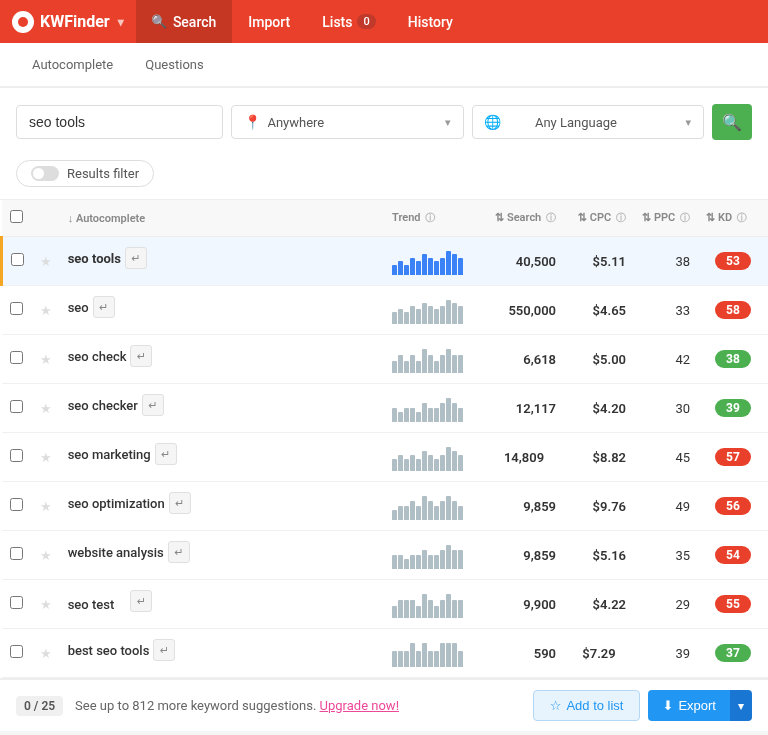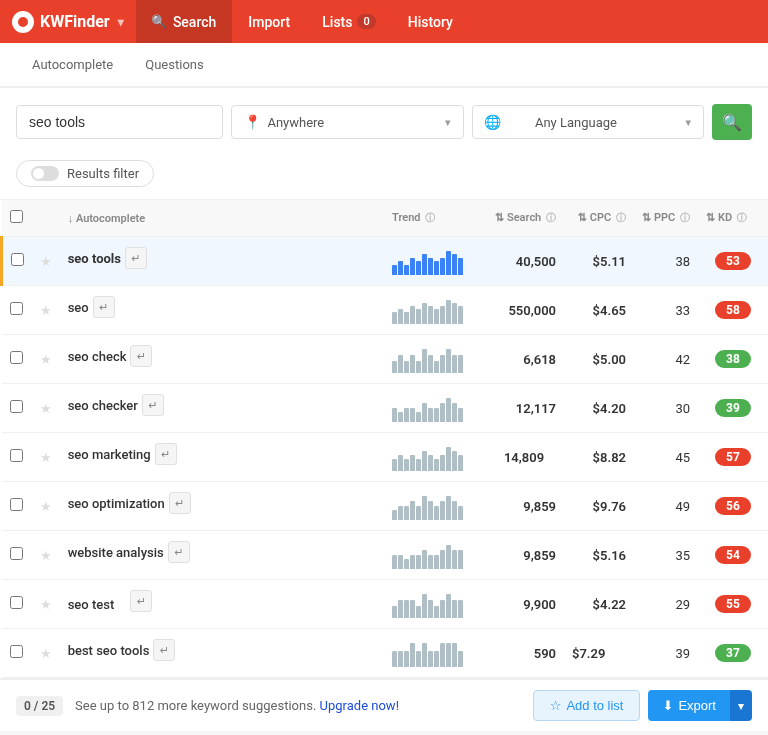--- a/index.html
+++ b/index.html
@@ -68,21 +68,21 @@
     .cpc-val { font-weight: 600; color: #333; }
 
     
     .trend-bars { display: flex; align-items: flex-end; gap: 1px; height: 28px; }
     .trend-bar { width: 5px; border-radius: 1px 1px 0 0; }
 
     
     .footer { background: white; border-top: 2px solid #eee; display: flex; align-items: center; justify-content: space-between; padding: 10px 16px; }
     .footer-left { display: flex; align-items: center; gap: 12px; font-size: 13px; color: #666; }
     .page-count { font-weight: 600; color: #555; background: #f0f0f0; border-radius: 4px; padding: 3px 8px; font-size: 12px; }
-    .upgrade-link { color: #1d4ed8; cursor: pointer; }
+    .upgrade-link { color: #ec4899; text-decoration: underline; cursor: pointer; }
     .footer-right { display: flex; gap: 8px; }
     .btn-addlist { background: #e8f4fd; border: 1px solid #b3d7f5; color: #2196f3; border-radius: 4px; padding: 7px 16px; cursor: pointer; font-size: 13px; display: flex; align-items: center; gap: 5px; }
     .btn-export { background: #2196f3; color: white; border: none; border-radius: 4px 0 0 4px; padding: 7px 14px; cursor: pointer; font-size: 13px; display: flex; align-items: center; gap: 5px; }
     .btn-export-chevron { background: #1976d2; color: white; border: none; border-radius: 0 4px 4px 0; padding: 7px 8px; cursor: pointer; font-size: 12px; }
   </style>
 </head>
 <body>
 
 <div class="header">
   <div class="logo">
@@ -418,21 +418,21 @@
                 <div class="trend-bar" style="height: 24px; background: rgb(176, 190, 197);"></div>
                 <div class="trend-bar" style="height: 16px; background: rgb(176, 190, 197);"></div>
                 <div class="trend-bar" style="height: 16px; background: rgb(176, 190, 197);"></div>
                 <div class="trend-bar" style="height: 24px; background: rgb(176, 190, 197);"></div>
                 <div class="trend-bar" style="height: 24px; background: rgb(176, 190, 197);"></div>
                 <div class="trend-bar" style="height: 24px; background: rgb(176, 190, 197);"></div>
                 <div class="trend-bar" style="height: 16px; background: rgb(176, 190, 197);"></div>
               </div>
             </td>
             <td style="text-align: right;"><span class="search-val">590</span></td>
-            <td style="text-align: left;"><span class="cpc-val">$7.29</span></td>
+            <td style="text-align: center;"><span class="cpc-val">$7.29</span></td>
             <td style="text-align: right;"><span>39</span></td>
             <td style="text-align: center;"><span class="kd-badge" style="background: rgb(76, 175, 80);">37</span></td>
           </tr>
         </tbody>
     </table>
   </div>
 
 </div>
 
 <div class="footer">

